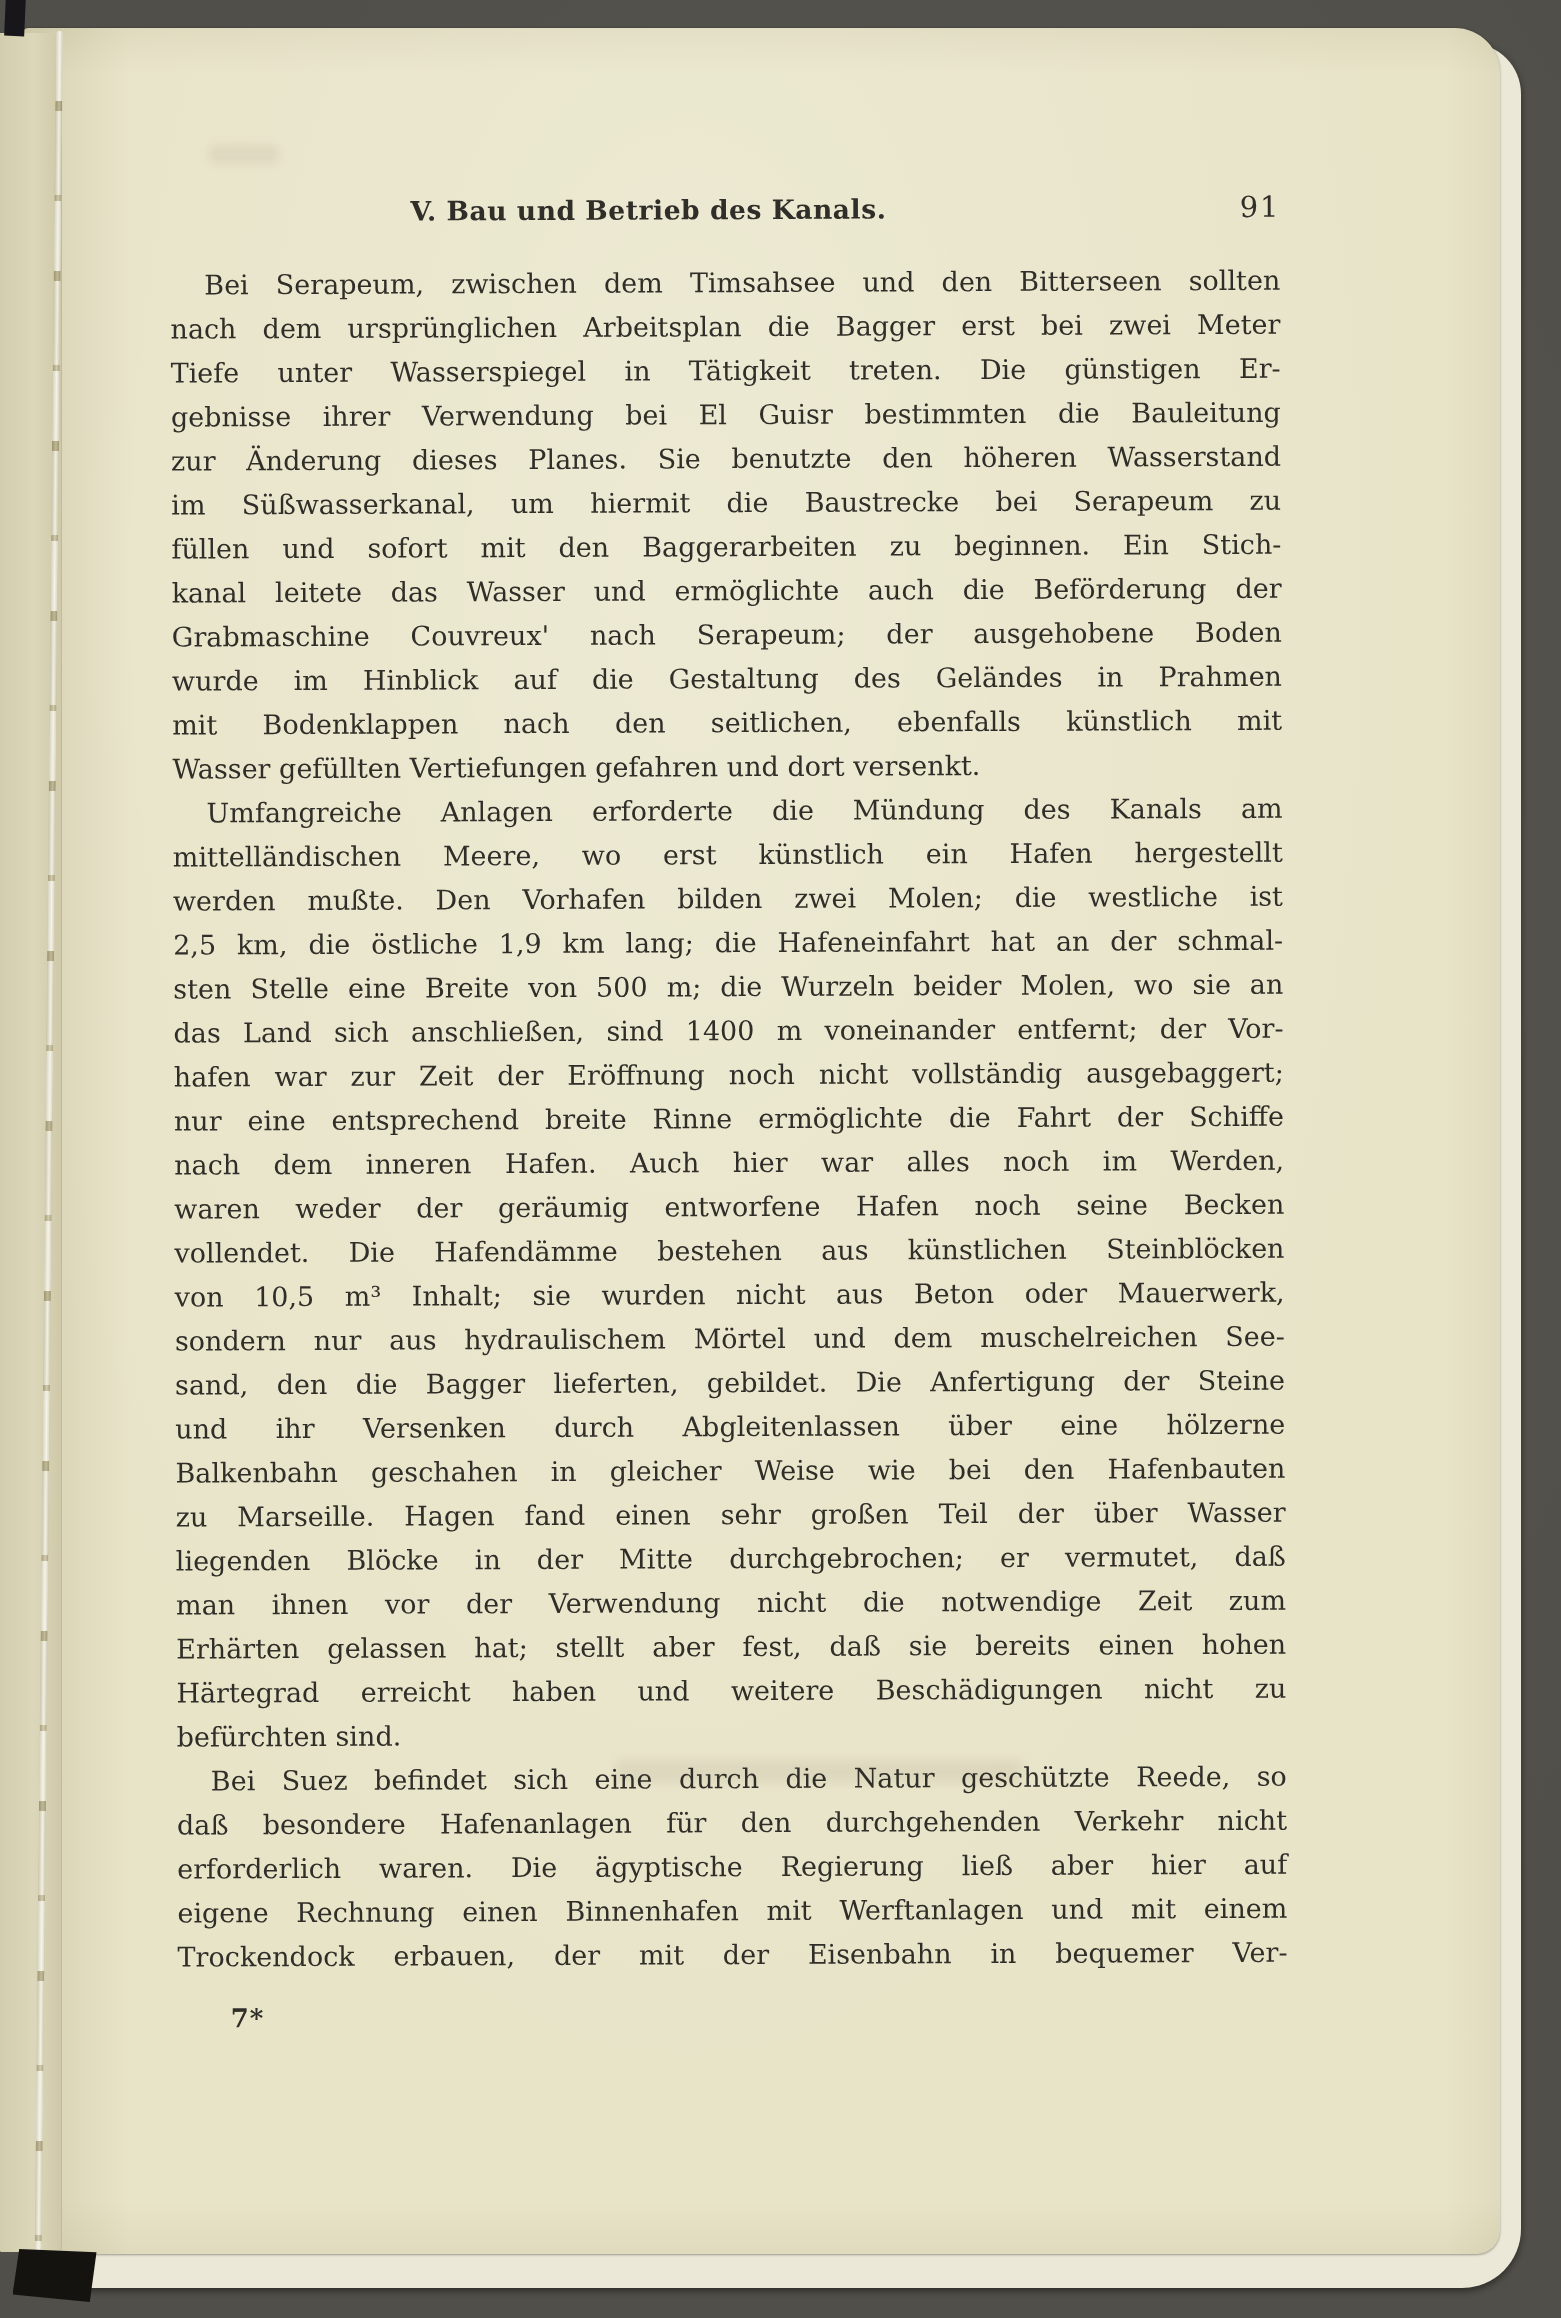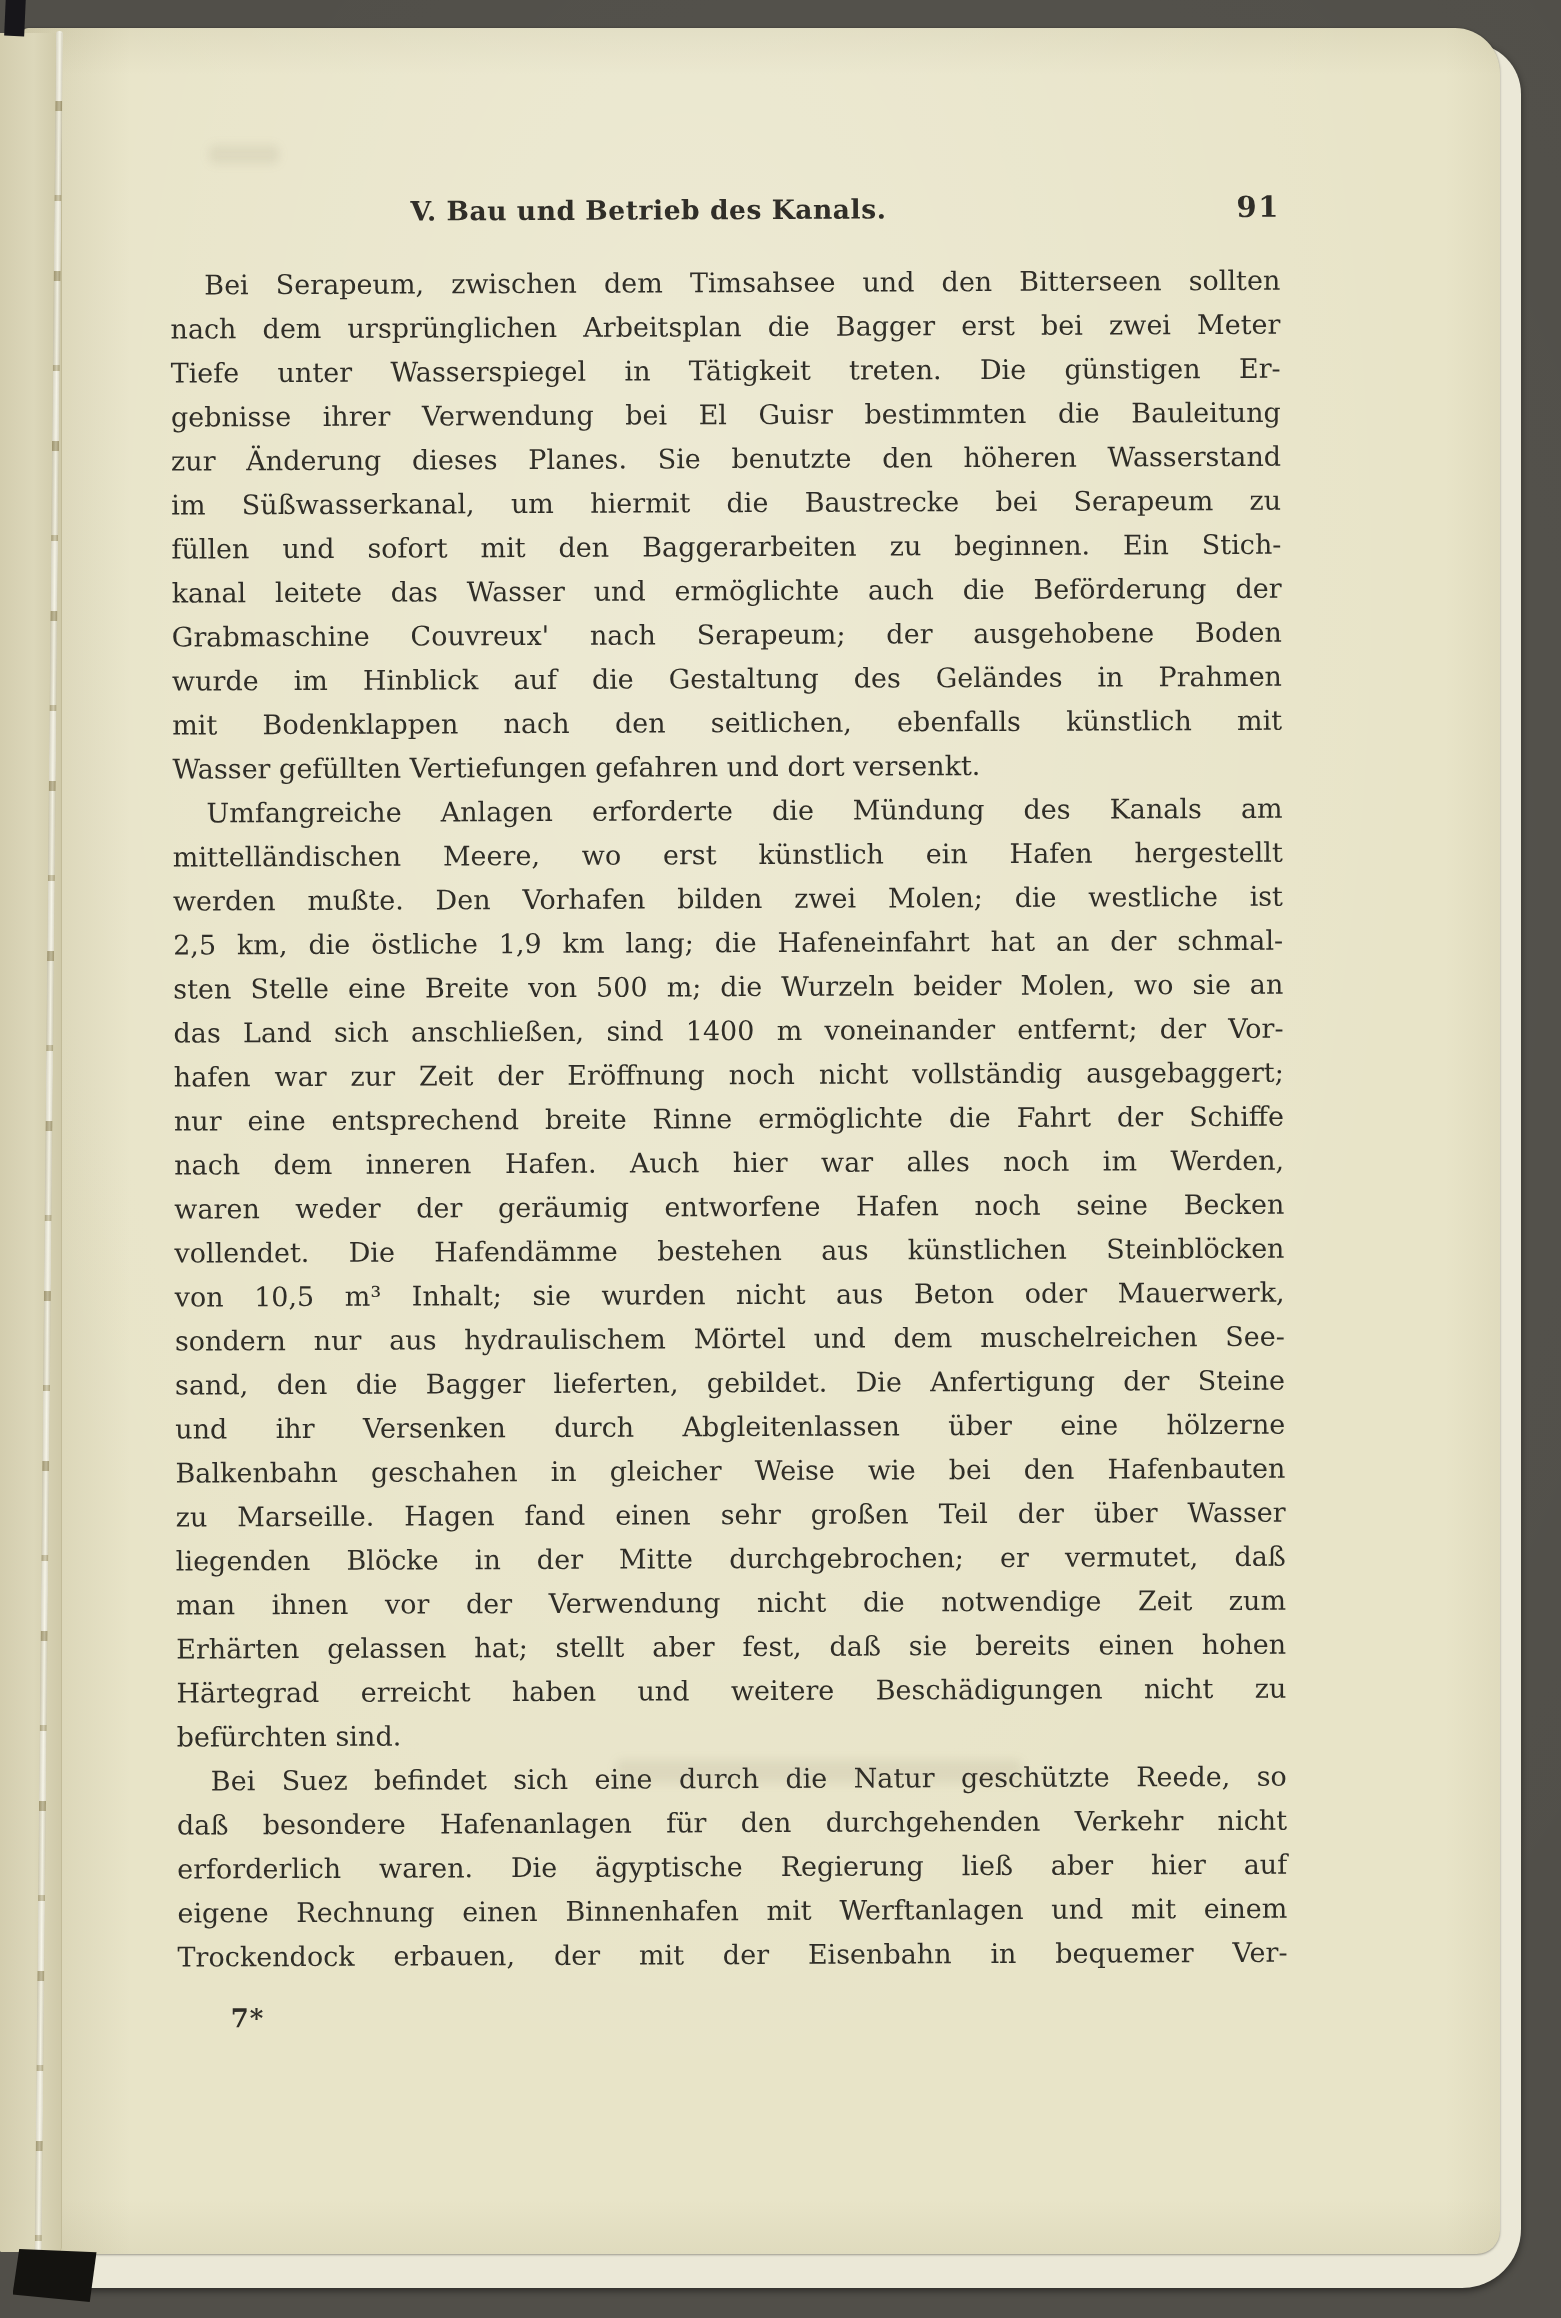--- a/index.html
+++ b/index.html
@@ -36,21 +36,21 @@
     transform-origin:50% 50%;
     color:#302e28;
   }
   
   .header{position:absolute;left:152px;top:166px;width:1110px;height:47px;}
   .running-title{
     position:absolute;left:0;top:0;width:957px;
     text-align:center;font-size:26.6px;font-weight:700;letter-spacing:0.5px;
   }
   .page-number{
-    position:absolute;right:0;top:-1.6px;font-size:29px;font-weight:700;letter-spacing:1.6px;
+    position:absolute;right:0;top:-1.6px;font-size:29px;font-weight:400;letter-spacing:1.6px;
   }
   
   .text-block{
     position:absolute;left:152px;top:233px;width:1110px;
     font-size:27px;line-height:44px;
   }
   .line{
     text-align:justify;text-align-last:justify;
     white-space:nowrap;
   }

